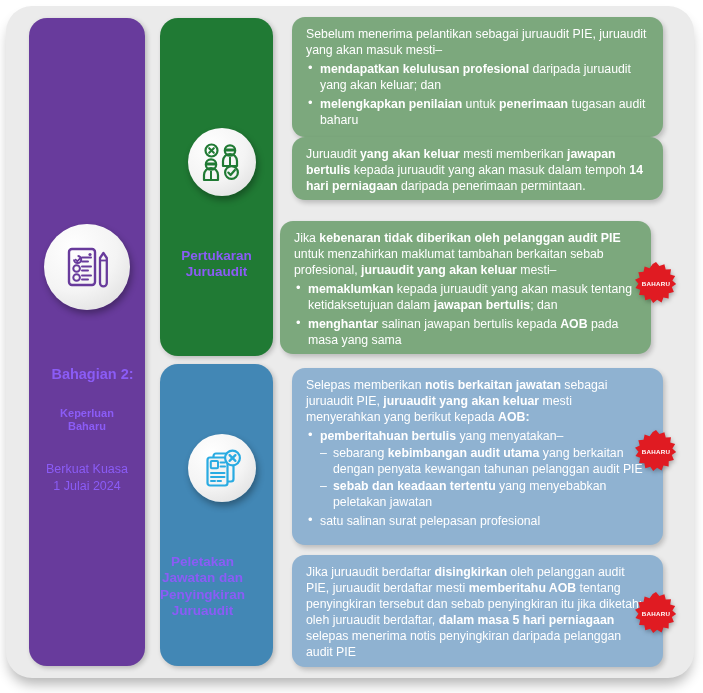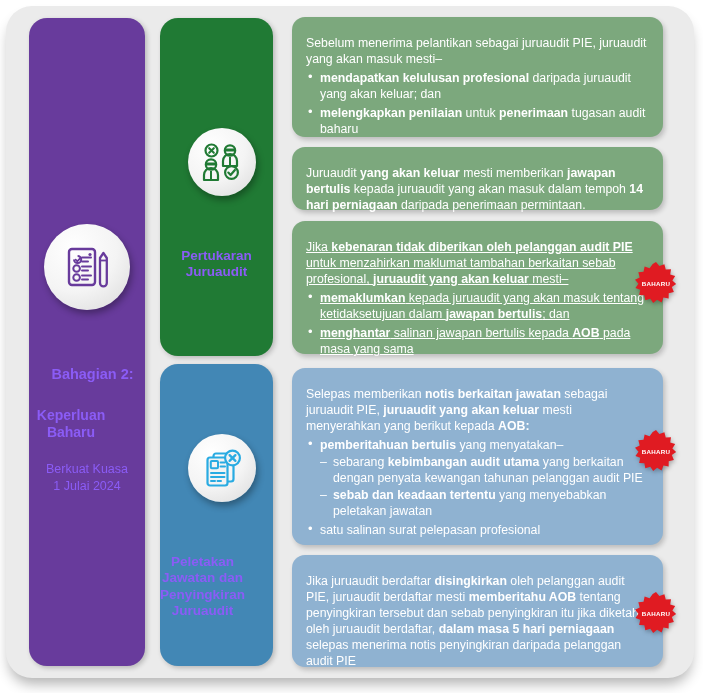--- a/index.html
+++ b/index.html
@@ -68,43 +68,43 @@
     text-align: center;
     font-weight: bold;
     line-height: 1.22;
     margin-top: 36px;
   }
   .lbl-purple-1 {
     left: 29px; top: 330px; width: 127px;
     font-size: 14.5px;
   }
   .lbl-purple-2 {
-    left: 13px; top: 371px; width: 116px;
-    font-size: 14px;
+    left: 29px; top: 371px; width: 116px;
+    font-size: 11px;
   }
   .lbl-purple-3 {
     left: 29px; top: 425px; width: 116px;
     font-size: 12.5px; font-weight: normal;
     line-height: 1.33;
   }
   .lbl-green {
     left: 160px; top: 212px; width: 113px;
     font-size: 13.5px;
   }
   .lbl-blue {
     left: 146px; top: 518px; width: 113px;
     font-size: 13.5px;
   }
 
   
   .box {
     position: absolute;
     border-radius: 13px;
     color: #ffffff;
-    padding: 18px 14px 10px 14px;
+    padding: 9px 14px 10px 14px;
     font-size: 12.3px;
     line-height: 1.305;
     box-shadow: 2px 3px 5px rgba(0,0,0,0.20);
   }
   .box-green { background: #7CA87D; }
   .box-blue  { background: #8FB2D1; }
 
   .box b { font-weight: bold; }
 
   .box p { margin: 0; }
@@ -137,22 +137,22 @@
   }
   ul.dash > li::before {
     content: "\2013";
     position: absolute;
     left: 0; top: 0;
   }
   .tail { margin-left: -14px; }
 
   
   #box-g1 { left: 292px; top: 17px;  width: 371px; height: 120px; }
-  #box-g2 { left: 292px; top: 147px; width: 371px; height: 63px;  }
-  #box-g3 { left: 292px; top: 221px; width: 371px; height: 133px; text-decoration: underline; }
+  #box-g2 { left: 292px; top: 137px; width: 371px; height: 63px;  }
+  #box-g3 { left: 280px; top: 221px; width: 371px; height: 133px; }
   #box-b1 { left: 292px; top: 368px; width: 371px; height: 177px; }
   #box-b2 { left: 292px; top: 555px; width: 371px; height: 112px; }
 
   
   .baharu {
     position: absolute;
     width: 44px; height: 44px;
     display: flex;
     align-items: center;
     justify-content: center;

